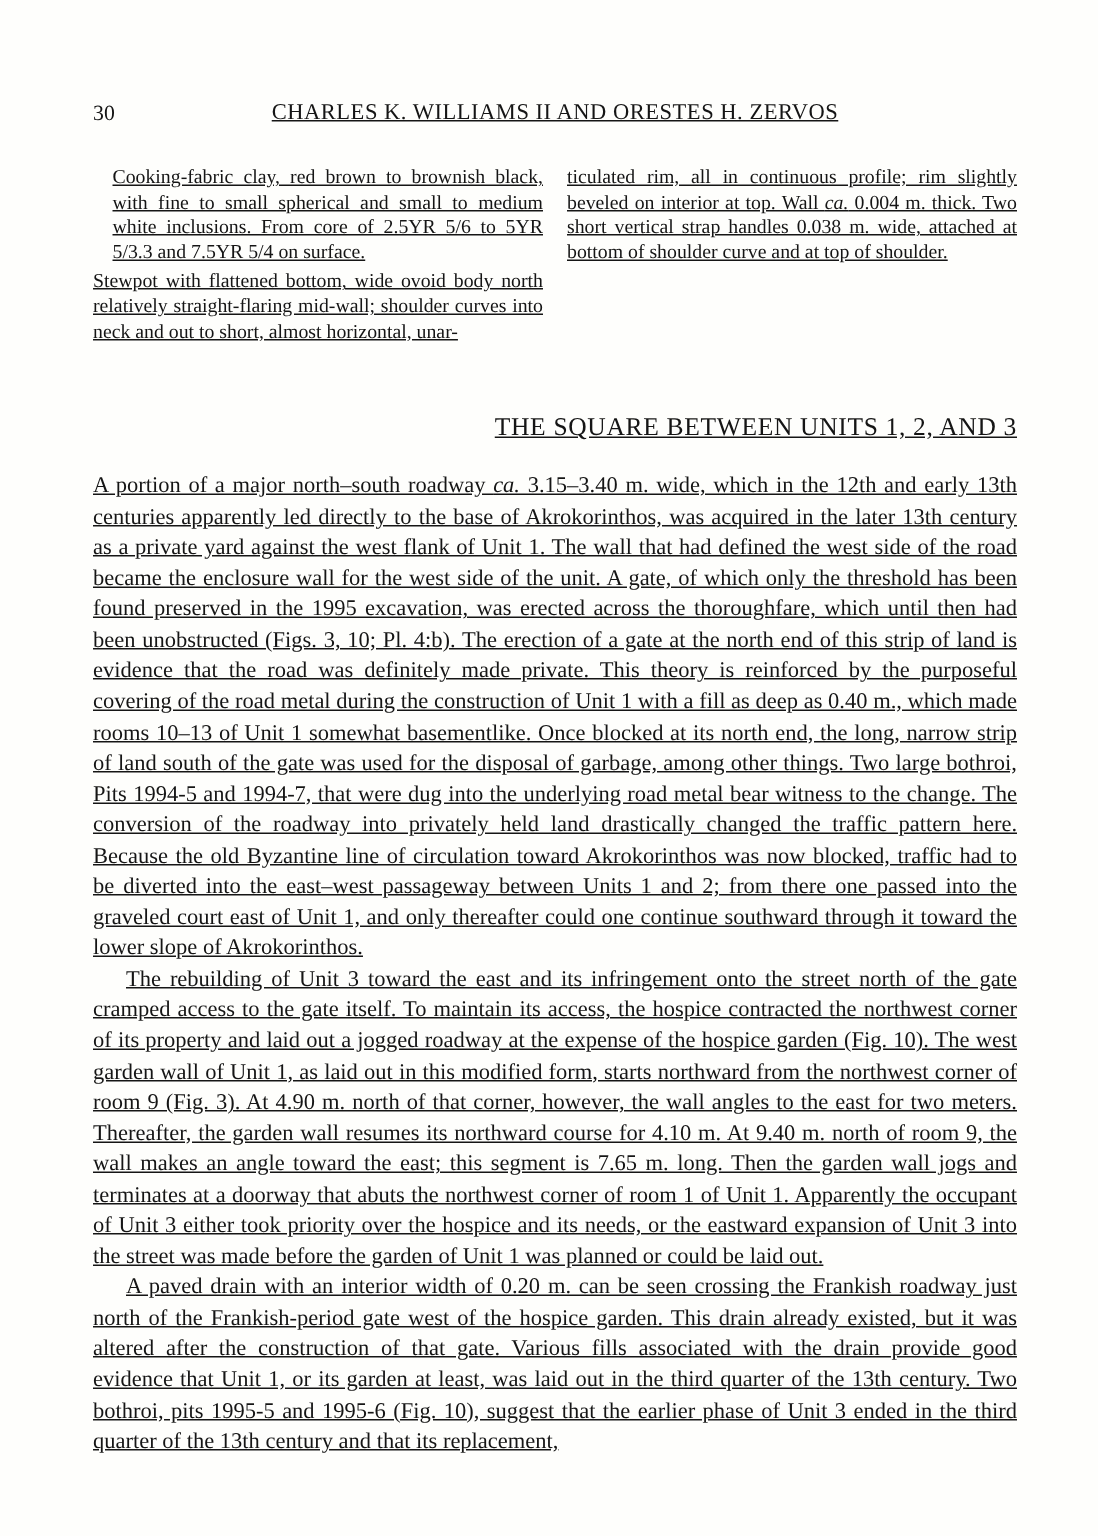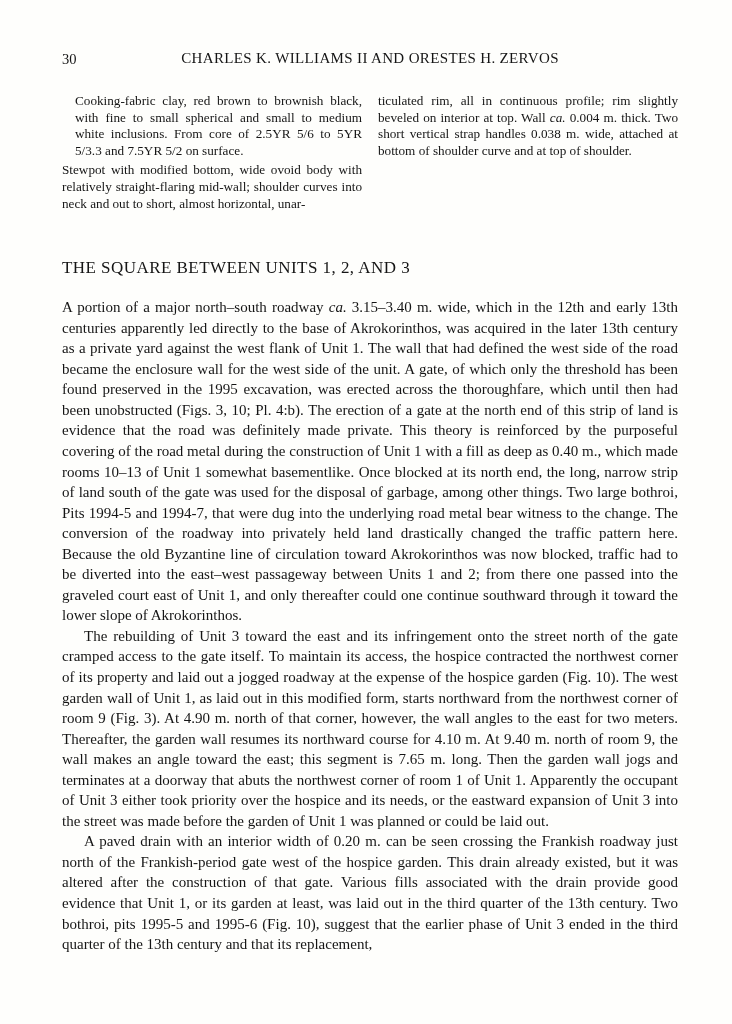--- a/index.html
+++ b/index.html
@@ -10,22 +10,23 @@
     margin: 0 auto;
     background: #fefefc;
     color: #151515;
     font-family: "Liberation Serif", serif;
     position: relative;
     overflow: hidden;
   }
   .content {
     position: absolute;
     left: 62px;
-    top: 0;
+    top: 17px;
     width: 616px;
+    text-decoration: underline;
   }
   .running-head {
     position: relative;
     margin-top: 50px;
     height: 17px;
   }
   .pagenum {
     position: absolute;
     left: 0;
     top: 1px;
@@ -45,21 +46,21 @@
     font-size: 13.2px;
     line-height: 16.6px;
     text-align: justify;
   }
   .catalog .col { width: 300px; }
   .fabric-para { margin-left: 13px; }
   .shape-para { margin-top: 3px; }
   .fire-note-para { text-indent: 14px; }
   .section-heading {
     margin-top: 46px;
-    text-align: left;
+    text-align: right;
     font-size: 17px;
     font-weight: normal;
     letter-spacing: 0.45px;
     white-space: nowrap;
   }
   .body-text {
     margin-top: 19px;
     font-size: 15px;
     line-height: 20.55px;
     text-align: justify;
@@ -73,22 +74,22 @@
 <div class="page">
   <div class="content">
 
     <div class="running-head">
       <span class="pagenum">30</span>
       <span class="running-title">CHARLES K. WILLIAMS II AND ORESTES H. ZERVOS</span>
     </div>
 
     <div class="catalog">
       <div class="col">
-        <p class="fabric-para"><span>Cooking-fabric clay, red brown to brownish black, with fine to small spherical and small to medium white inclusions. From core of 2.5YR 5/6 to 5YR 5/3.3 and 7.5YR 5/2 on surface.</span></p>
-        <p class="shape-para"><span>Stewpot with modified bottom, wide ovoid body with relatively straight-flaring mid-wall; shoulder curves into neck and out to short, almost horizontal, unar-</span></p>
+        <p class="fabric-para"><span>Cooking-fabric clay, red brown to brownish black, with fine to small spherical and small to medium white inclusions. From core of 2.5YR 5/6 to 5YR 5/3.3 and 7.5YR 5/4 on surface.</span></p>
+        <p class="shape-para"><span>Stewpot with flattened bottom, wide ovoid body north relatively straight-flaring mid-wall; shoulder curves into neck and out to short, almost horizontal, unar-</span></p>
       </div>
       <div class="col">
         <p><span>ticulated rim, all in continuous profile; rim slightly beveled on interior at top. Wall </span><i>ca.</i><span> 0.004 m. thick. Two short vertical strap handles 0.038 m. wide, attached at bottom of shoulder curve and at top of shoulder.</span></p>
       </div>
     </div>
 
     <h2 class="section-heading">THE SQUARE BETWEEN UNITS 1, 2, AND 3</h2>
 
     <div class="body-text">
       <p class="para"><span>A portion of a major north–south roadway </span><i>ca.</i><span> 3.15–3.40 m. wide, which in the 12th and early 13th centuries apparently led directly to the base of Akrokorinthos, was acquired in the later 13th century as a private yard against the west flank of Unit 1.  The wall that had defined the west side of the road became the enclosure wall for the west side of the unit.  A gate, of which only the threshold has been found preserved in the 1995 excavation, was erected across the thoroughfare, which until then had been unobstructed (Figs. 3, 10; Pl. 4:b).  The erection of a gate at the north end of this strip of land is evidence that the road was definitely made private.  This theory is reinforced by the purposeful covering of the road metal during the construction of Unit 1 with a fill as deep as 0.40 m., which made rooms 10–13 of Unit 1 somewhat basementlike.  Once blocked at its north end, the long, narrow strip of land south of the gate was used for the disposal of garbage, among other things.  Two large bothroi, Pits 1994-5 and 1994-7, that were dug into the underlying road metal bear witness to the change.  The conversion of the roadway into privately held land drastically changed the traffic pattern here.  Because the old Byzantine line of circulation toward Akrokorinthos was now blocked, traffic had to be diverted into the east–west passageway between Units 1 and 2; from there one passed into the graveled court east of Unit 1, and only thereafter could one continue southward through it toward the lower slope of Akrokorinthos.</span></p>

